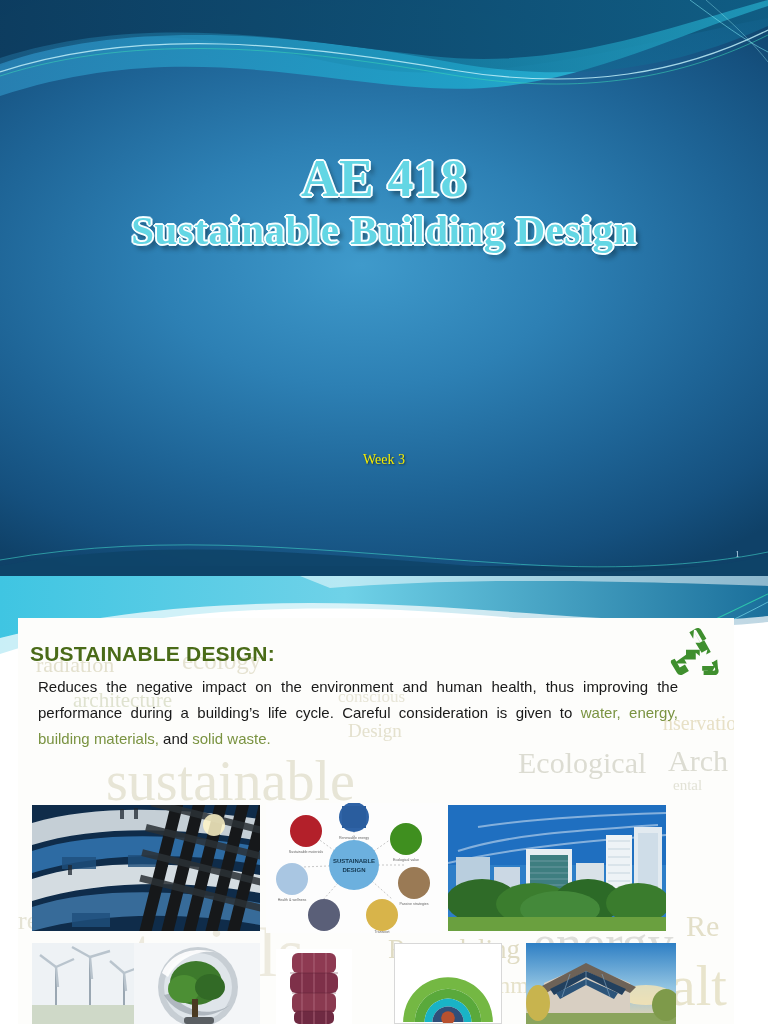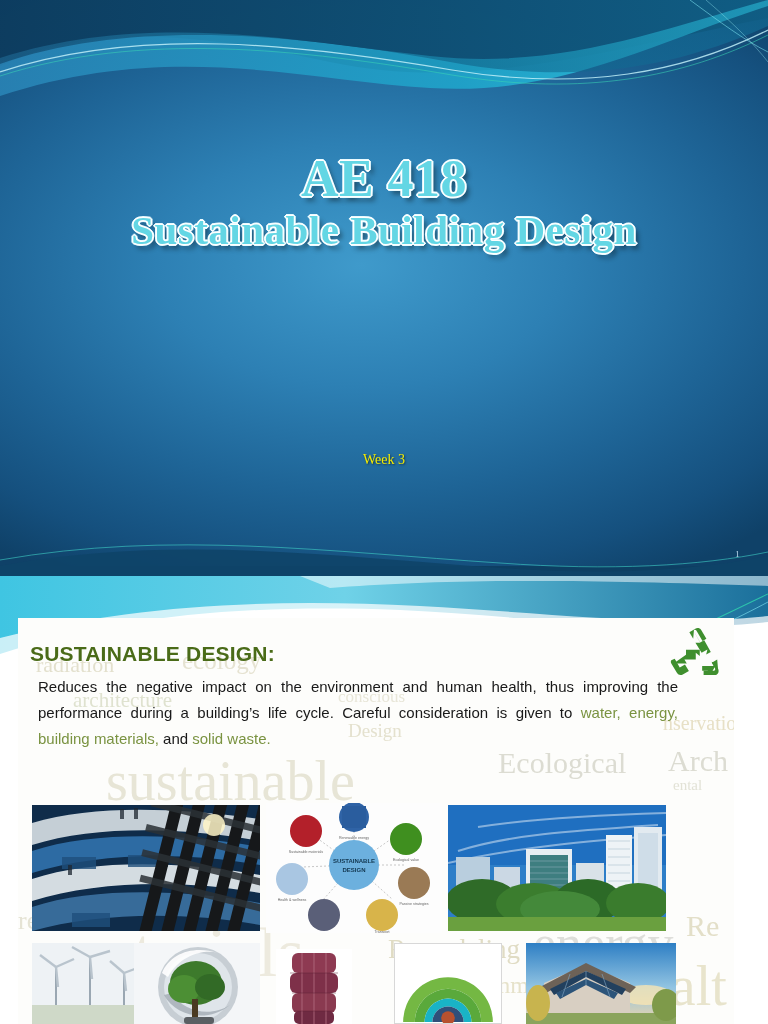--- a/index.html
+++ b/index.html
@@ -185,21 +185,21 @@
 
     <div class="s2-body">
 
       <div class="wordcloud" id="wc-host">
           <span class="wc" style="left: 18px; top: 36px; font-size: 22px; color: rgb(227, 224, 205);">radiation</span>
           <span class="wc" style="left: 164px; top: 30px; font-size: 25px; color: rgb(230, 227, 210);">ecology</span>
           <span class="wc" style="left: 55px; top: 72px; font-size: 21px; color: rgb(223, 226, 207);">architecture</span>
           <span class="wc" style="left: 320px; top: 70px; font-size: 17px; color: rgb(232, 230, 216);">conscious</span>
           <span class="wc" style="left: 330px; top: 103px; font-size: 19px; color: rgb(228, 225, 206);">Design</span>
           <span class="wc" style="left: 88px; top: 135px; font-size: 56px; color: rgb(231, 229, 214);">sustainable</span>
-          <span class="wc" style="left: 480px; top: 130px; font-size: 30px; color: rgb(220, 220, 210);">Ecological</span>
+          <span class="wc" style="left: 500px; top: 130px; font-size: 30px; color: rgb(220, 220, 210);">Ecological</span>
           <span class="wc" style="left: 650px; top: 128px; font-size: 30px; color: rgb(220, 220, 210);">Arch</span>
           <span class="wc" style="left: 645px; top: 95px; font-size: 20px; color: rgb(231, 224, 198);">nservation</span>
           <span class="wc" style="left: 655px; top: 160px; font-size: 15px; color: rgb(226, 226, 214);">ental</span>
           <span class="wc" style="left: 30px; top: 300px; font-size: 70px; color: rgb(237, 234, 222);">materials</span>
           <span class="wc" style="left: 370px; top: 318px; font-size: 27px; color: rgb(224, 220, 196);">Remodeling</span>
           <span class="wc" style="left: 515px; top: 300px; font-size: 52px; color: rgb(222, 222, 218);">energy</span>
           <span class="wc" style="left: 415px; top: 355px; font-size: 24px; color: rgb(230, 226, 202);">Environm</span>
           <span class="wc" style="left: 600px; top: 340px; font-size: 56px; color: rgb(232, 228, 204);">healt</span>
           <span class="wc" style="left: 668px; top: 293px; font-size: 30px; color: rgb(227, 223, 200);">Re</span>
           <span class="wc" style="left: 0px; top: 290px; font-size: 26px; color: rgb(229, 227, 212);">reen</span>

